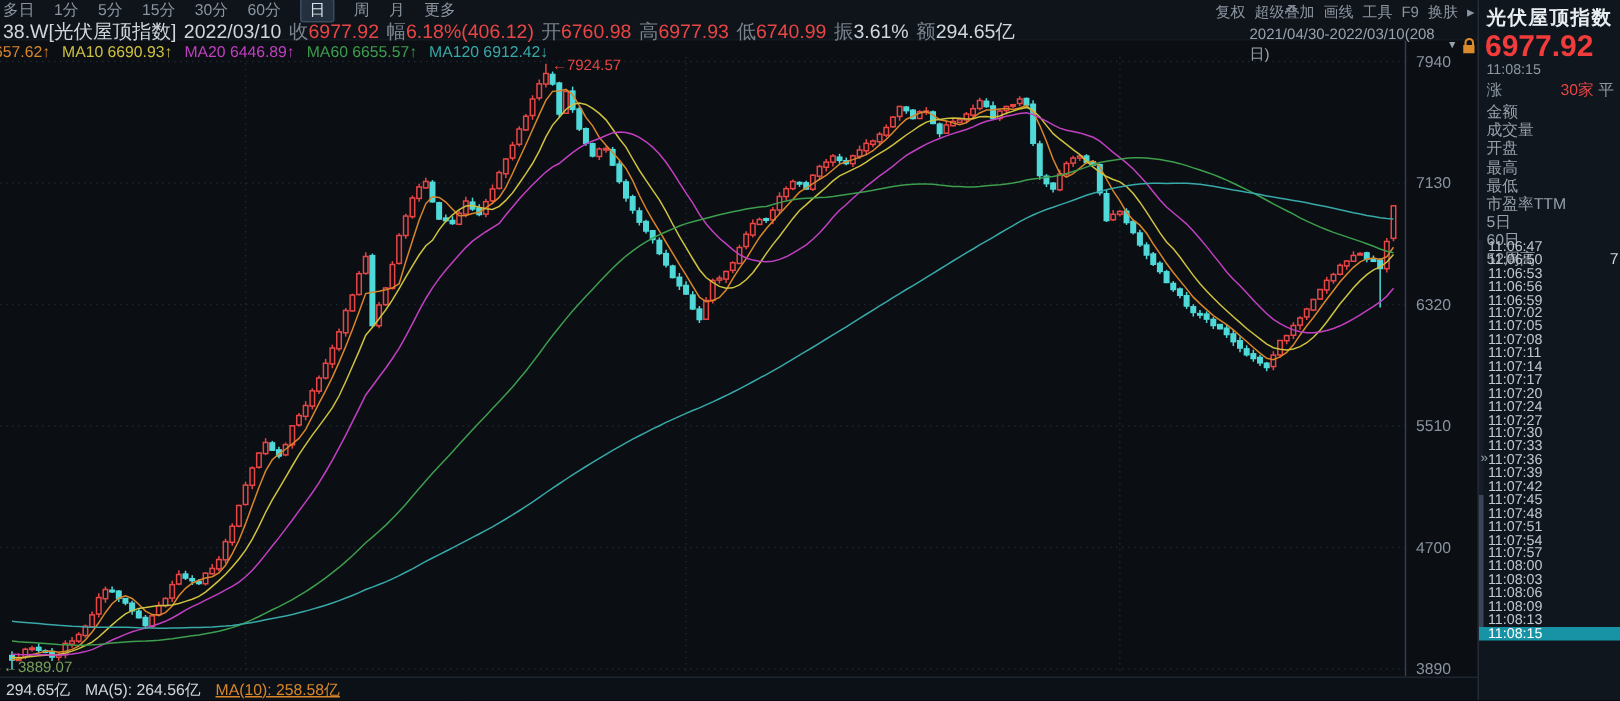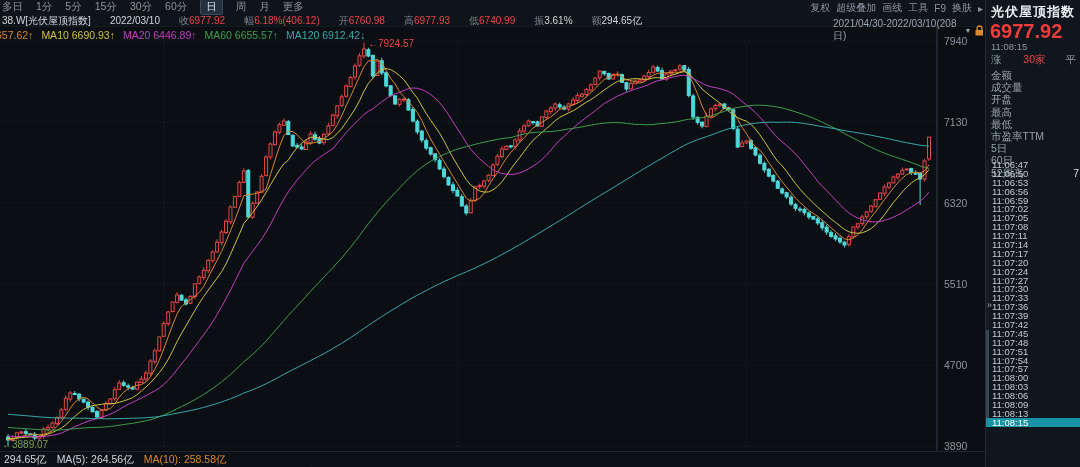--- a/index.html
+++ b/index.html
@@ -4,39 +4,39 @@
 <style>
   html,body{margin:0;padding:0;background:#07090d;}
   *{box-sizing:border-box;font-family:"Liberation Sans","DejaVu Sans",sans-serif;}
   #app{position:relative;width:1080px;height:467px;background:#0b0f14;overflow:hidden;color:#cfd6dd;}
   
   #topbar{position:absolute;left:0;top:0;width:985px;height:27px;background:#0f141a;border-bottom:1px solid #141a22;}
   #tabs-row{position:absolute;left:0;top:0;width:985px;height:14px;display:flex;align-items:center;gap:13px;padding-left:2px;font-size:10.5px;color:#8b95a1;}
   .tab{cursor:default;white-space:nowrap;}
   .tab.selected{background:#25303f;border:1px solid #3b4a5e;border-radius:2px;padding:0 5px;color:#dbe3ea;}
   #menu-row{position:absolute;right:2px;top:1px;display:flex;align-items:center;gap:6px;font-size:10px;color:#8b95a1;}
-  #info-row{position:absolute;left:0;top:14px;width:985px;height:13px;display:flex;align-items:center;gap:19px;padding-left:2px;font-size:10px;white-space:nowrap;}
+  #info-row{position:absolute;left:0;top:14px;width:985px;height:13px;display:flex;align-items:center;gap:5px;padding-left:2px;font-size:13px;white-space:nowrap;}
   .if-label{color:#79828d;}
   .val-up{color:#e84545;}
   .val-plain{color:#cfd6dd;}
   #ma-row{position:absolute;left:0;top:28px;width:830px;height:13px;display:flex;align-items:center;gap:8px;font-size:10.5px;white-space:nowrap;overflow:hidden;}
   #range-row{position:absolute;left:833px;top:24px;width:150px;height:13px;display:flex;align-items:center;gap:3px;font-size:10px;color:#9aa3ad;}
   #range-label{}
   #range-arrow{font-size:7px;line-height:10px;}
   
   #chart-svg{position:absolute;left:0;top:0;}
   
   #bottombar{position:absolute;left:0;bottom:0;width:985px;height:16px;background:#0c1117;border-top:1px solid #1d2530;display:flex;align-items:center;gap:10px;padding-left:4px;font-size:10.5px;white-space:nowrap;}
   
   #panel{position:absolute;left:985px;top:0;width:95px;height:467px;background:#10161d;border-left:1px solid #232b36;overflow:hidden;}
   #panel-title{margin:3px 0 0 5px;font-size:13px;font-weight:bold;color:#e8edf2;letter-spacing:1px;}
   #panel-price{margin:0 0 0 4px;font-size:20px;font-weight:bold;color:#f23b3b;letter-spacing:0px;line-height:20px;}
   #panel-time{margin:0 0 0 5px;font-size:9.5px;color:#8d97a2;line-height:11px;}
   #adv-row{display:flex;align-items:center;margin:1px 4px 0 5px;font-size:10.5px;color:#8d97a2;}
-  #adv-value{color:#e84545;margin-left:auto;margin-right:20px;}
+  #adv-value{color:#e84545;margin-left:auto;margin-right:3px;}
   #info-list{margin-top:2px;}
   .p-row{position:relative;height:12.2px;line-height:12.2px;font-size:10.5px;color:#97a1ac;padding-left:5px;white-space:nowrap;}
   .p-row .p-val{position:absolute;right:1px;top:0;color:#cfd6dd;}
   #time-list{position:absolute;left:0;top:160px;width:95px;}
   .t-row{height:8.9px;line-height:9px;font-size:9.5px;color:#c2c9d1;padding-left:6px;}
   .t-row.selected{background:#1793a5;color:#ffffff;}
   #time-scrollbar{position:absolute;left:0;top:160px;width:3px;height:267px;background:#161d26;}
   #time-scroll-thumb{position:absolute;left:0;top:170px;width:3px;height:95px;background:#39465a;}
   #scroll-marker{position:absolute;left:1px;top:300px;font-size:9px;color:#9aa3ad;}
   .lock{display:inline-block;}
@@ -536,21 +536,21 @@
     <span id="range-arrow">▼</span>
     <svg class="lock" width="9" height="11">
       <path d="M2 5 V3.5 A2.5 2.5 0 0 1 7 3.5 V5" stroke="#d98b2b" stroke-width="1.4" fill="none"></path>
       <rect x="0.5" y="5" width="8" height="5.5" fill="#d98b2b"></rect>
     </svg>
   </div>
 
   <div id="bottombar">
       <span style="color: rgb(207, 214, 221);">294.65亿</span>
       <span style="color: rgb(207, 214, 221); text-align: center;">MA(5): 264.56亿</span>
-      <span style="color: rgb(217, 134, 43);">MA(10): 258.58亿</span>
+      <span style="color: rgb(217, 134, 43); text-decoration: underline;">MA(10): 258.58亿</span>
       <span style="color: rgb(194, 63, 194); margin-top: 24px;">MA(20): 238.14亿</span>
     </div>
 
   <div id="panel">
     <div id="panel-title">光伏屋顶指数</div>
     <div id="panel-price">6977.92</div>
     <div id="panel-time">11:08:15</div>
     <div id="adv-row">
       <span>涨</span>
       <span id="adv-value">30家</span>

